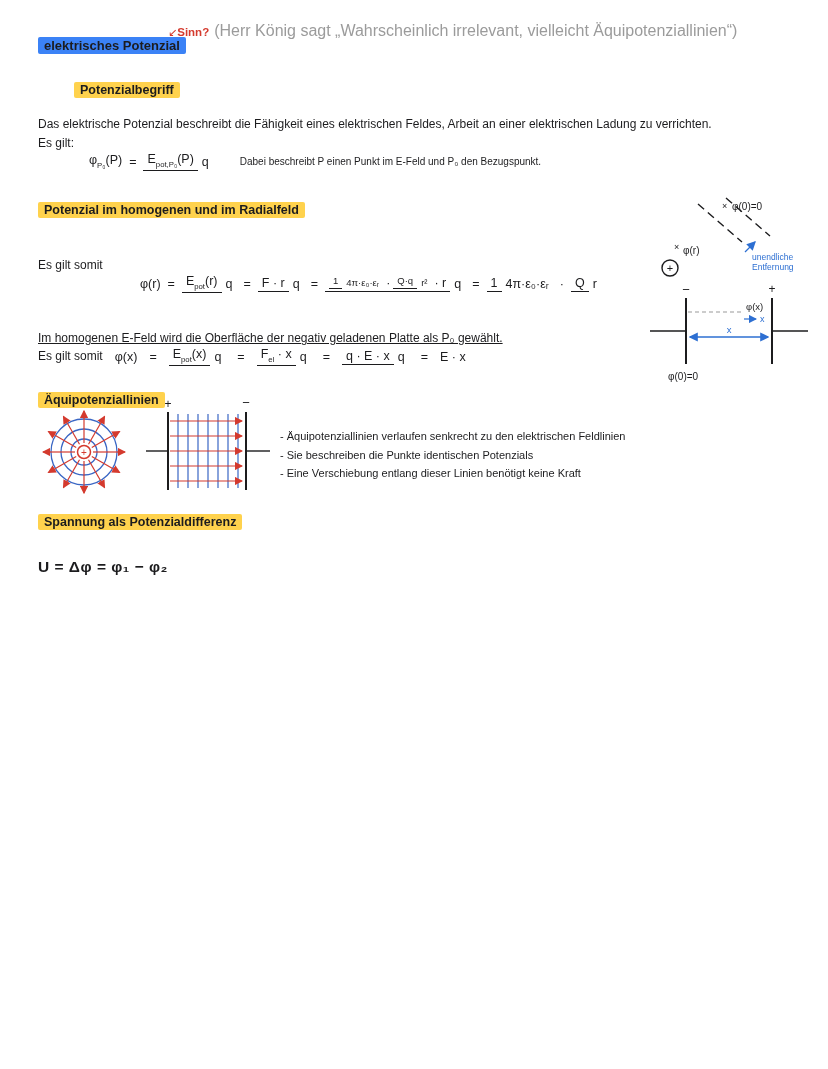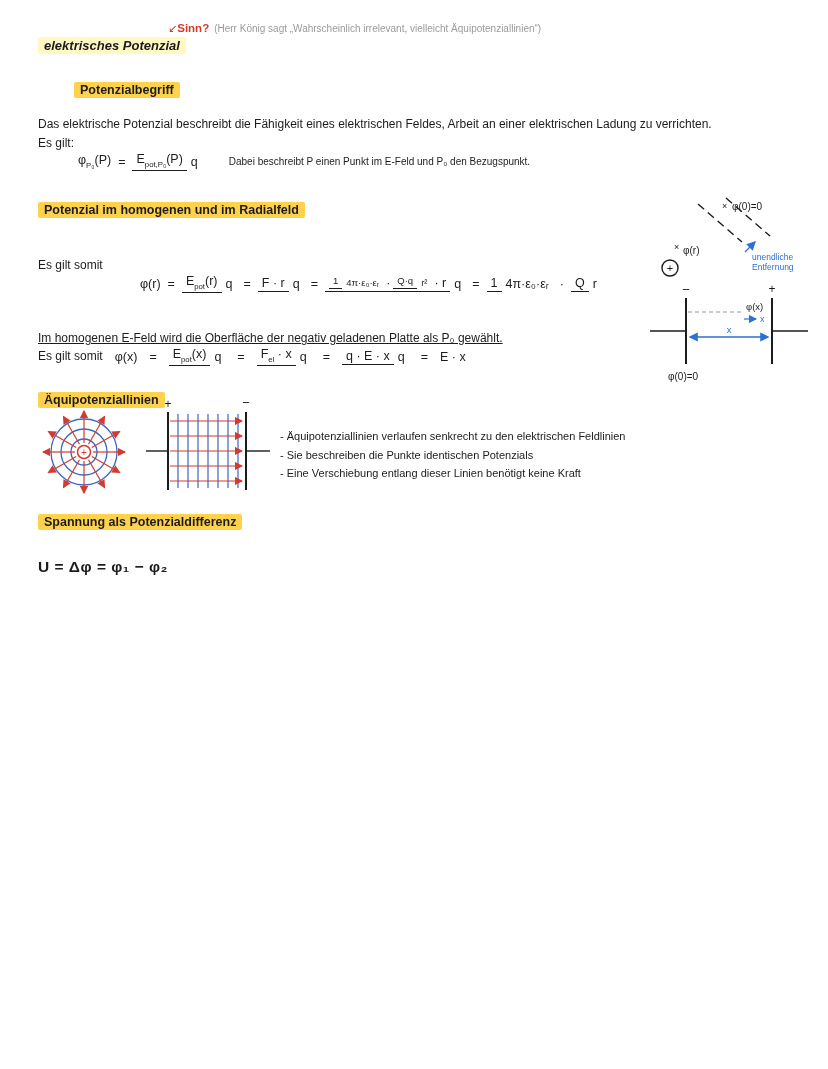--- a/index.html
+++ b/index.html
@@ -4,28 +4,28 @@
 <style>
   * { box-sizing: border-box; }
   body { margin: 0; background: #ffffff; }
   .page {
     position: relative; width: 828px; height: 1069px; background: #ffffff;
     font-family: "Liberation Sans", "DejaVu Sans", sans-serif;
     color: #1c1c1e; overflow: hidden;
   }
   .abs { position: absolute; }
   .hl { display: inline-block; padding: 1px 6px; border-radius: 2px; font-weight: 700; font-size: 12.5px; }
-  .hl-green  { background: #fef9c3; font-style: italic; }
+  .hl-green  { background: #3b82f6; }
   .hl-yellow { background: #ffd24d; }
   .body-text { font-size: 12px; line-height: 1.45; white-space: nowrap; }
   .red  { color: #d43a2e; }
   .gray { color: #9b9b9b; }
   .annot { font-size: 11px; white-space: nowrap; }
   .annot .lbl { font-weight: 700; font-size: 11.5px; margin-top: 32px; }
-  .annot .cmt { font-size: 10px; padding-left: 5px; }
+  .annot .cmt { font-size: 16px; padding-left: 5px; }
   .formula { display: flex; align-items: center; gap: 7px; font-size: 12.5px; white-space: nowrap; }
   .frac { display: inline-flex; flex-direction: row; align-items: center; line-height: 1.15; }
   .frac > .num { padding: 0 4px 1px; border-bottom: 1.3px solid #1c1c1e; white-space: nowrap; }
   .frac > .den { padding: 1px 4px 0; white-space: nowrap; }
   .numrow { display: flex; align-items: center; gap: 3px; }
   .frac .frac { font-size: 9.5px; }
   .frac .frac > .num { border-bottom-width: 1px; }
   sub { font-size: 0.62em; }
   .bullet { font-size: 11px; white-space: nowrap; }
   .uformula { font-size: 15.5px; font-weight: 600; letter-spacing: 0.5px; }
@@ -54,21 +54,21 @@
   <div class="abs" style="left:38px; top:36px;">
     <span class="hl hl-green" style="font-size:13px;">elektrisches Potenzial</span>
   </div>
 
   <div class="abs" style="left:38px; top:80px;padding-left:36px;">
     <span class="hl hl-yellow">Potenzialbegriff</span>
   </div>
   <div class="abs body-text" style="left:38px; top:116px;">Das elektrische Potenzial beschreibt die Fähigkeit eines elektrischen Feldes, Arbeit an einer elektrischen Ladung zu verrichten.</div>
   <div class="abs body-text" style="left:38px; top:135px;">Es gilt:</div>
 
-  <div class="abs formula" style="left:78px; top:152px;">
+  <div class="abs formula" style="left:89px; top:152px;">
     <span><span>φ</span><sub>P₀</sub><span>(P)</span></span>
     <span>=</span>
     <span class="frac">
       <span class="num"><span>E</span><sub>pot,P₀</sub><span>(P)</span></span>
       <span class="den">q</span>
     </span>
     <span style="margin-left:20px; font-size:10px;">Dabei beschreibt P einen Punkt im E-Feld und P₀ den Bezugspunkt.</span>
   </div>
 
   <div class="abs" style="left:38px; top:200px;">

